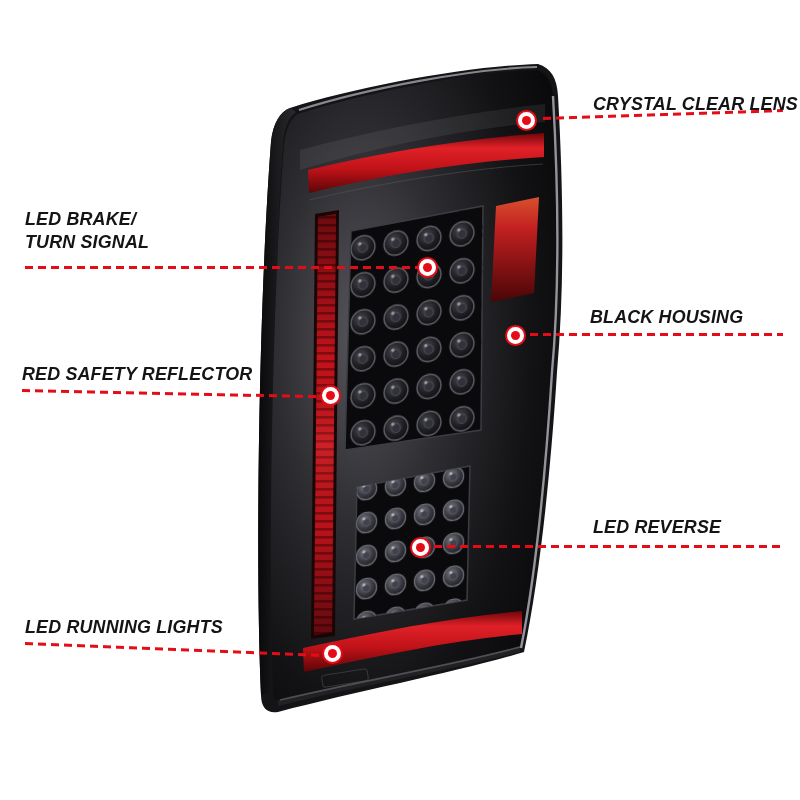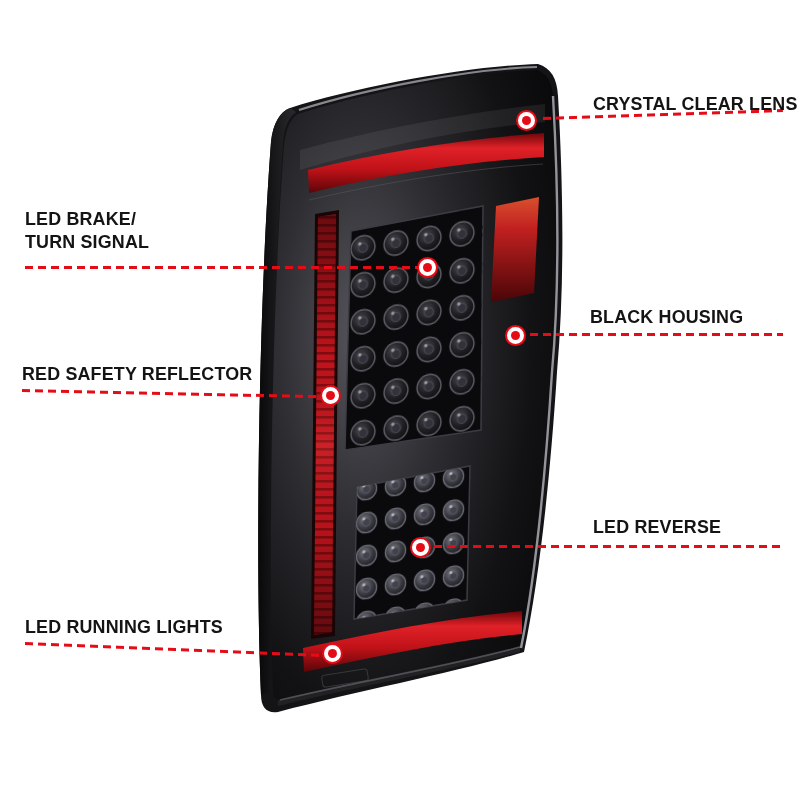--- a/index.html
+++ b/index.html
@@ -1,19 +1,20 @@
 <!DOCTYPE html>
 <html style="--annotation-red: #e60c17; --taillight-red: #c3131b; --housing-black: #141417; --background: #ffffff; --label-text: #141414;"><head>
 <meta charset="utf-8">
 <style>
   html,body{margin:0;padding:0;background:#fff;}
   .stage{
     position:relative;width:800px;height:800px;overflow:hidden;
     background:var(--background,#ffffff);
     font-family:"Liberation Sans",sans-serif;
+    font-style:italic;
   }
   .art{position:absolute;left:0;top:0;}
   .label{
     position:absolute;
     font-weight:700;font-size:19px;line-height:1.2;
     color:var(--label-text,#141414);
     letter-spacing:.2px;white-space:nowrap;
     transform:scaleX(.94);transform-origin:left center;
     z-index:4;
   }

